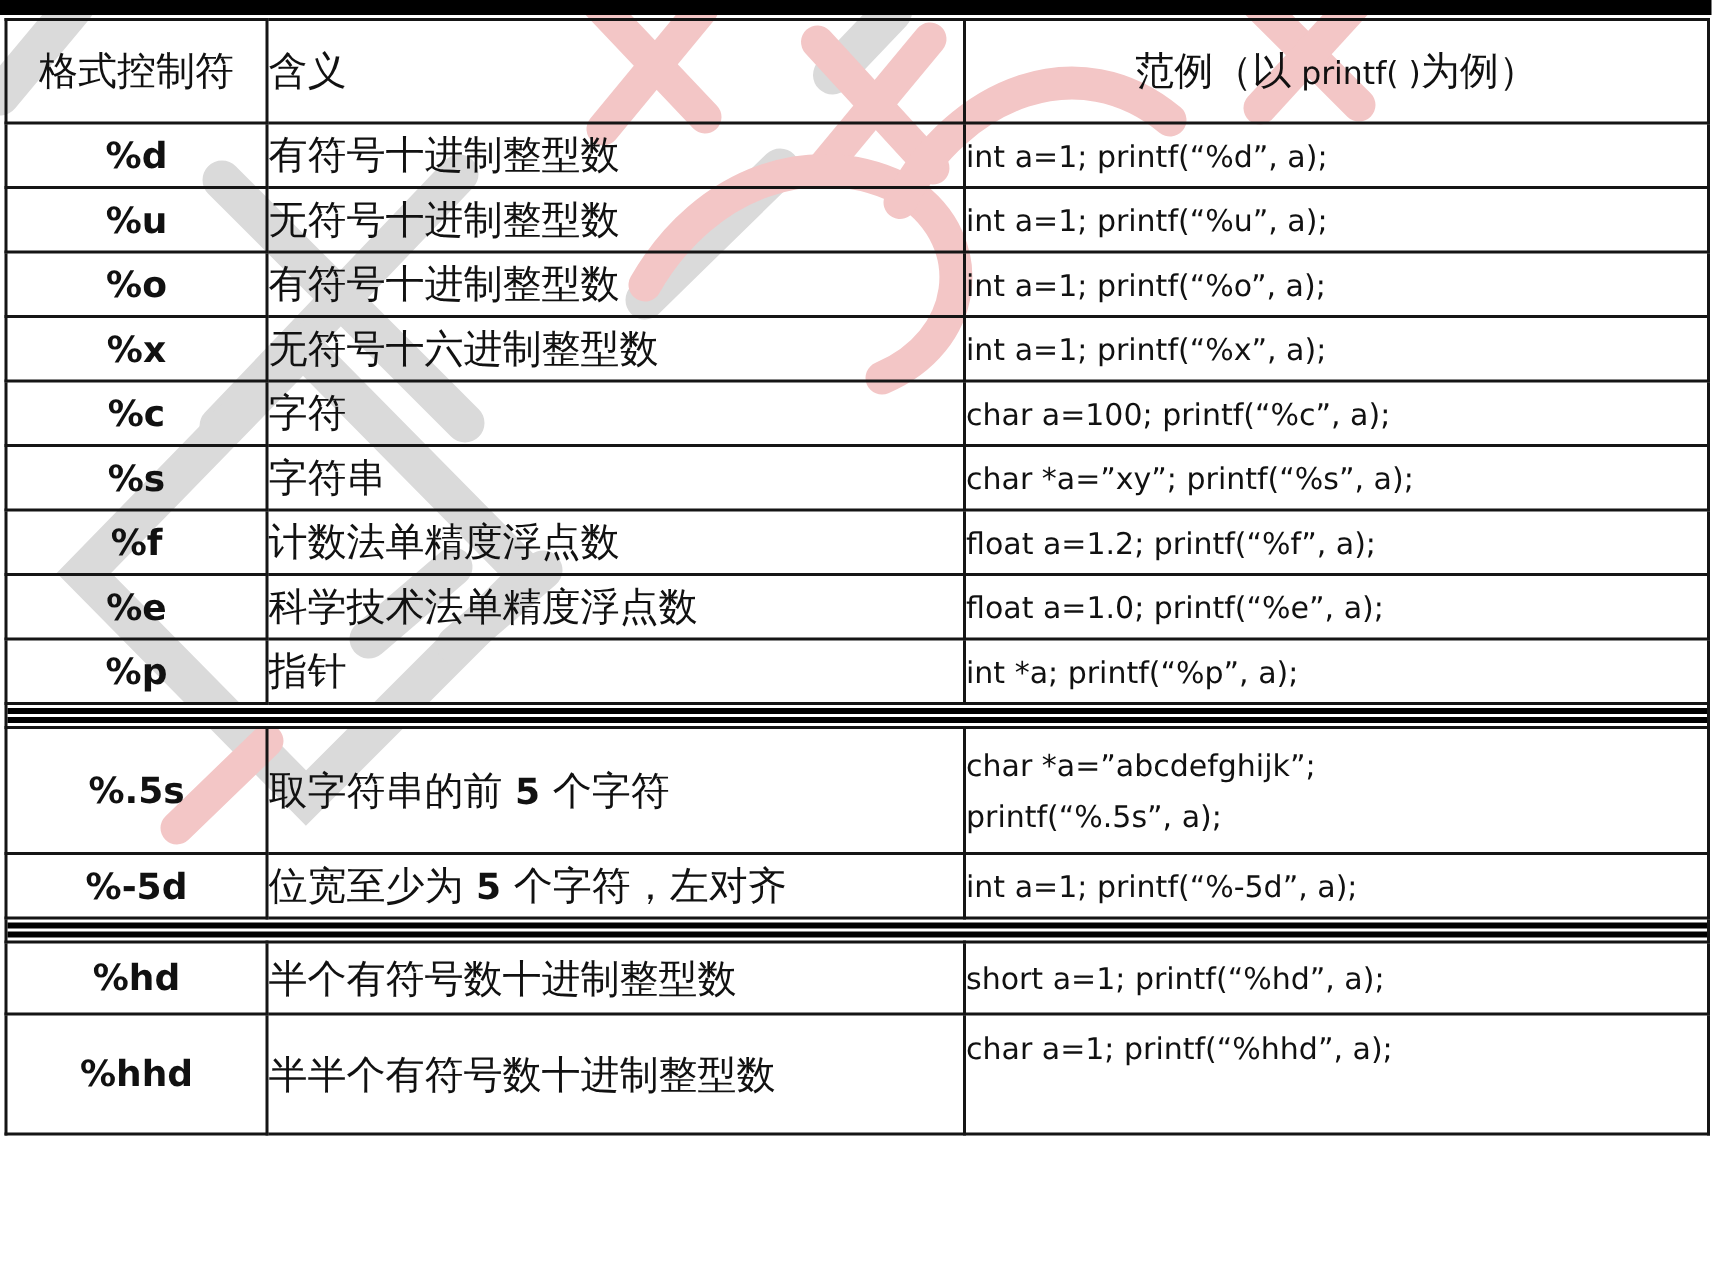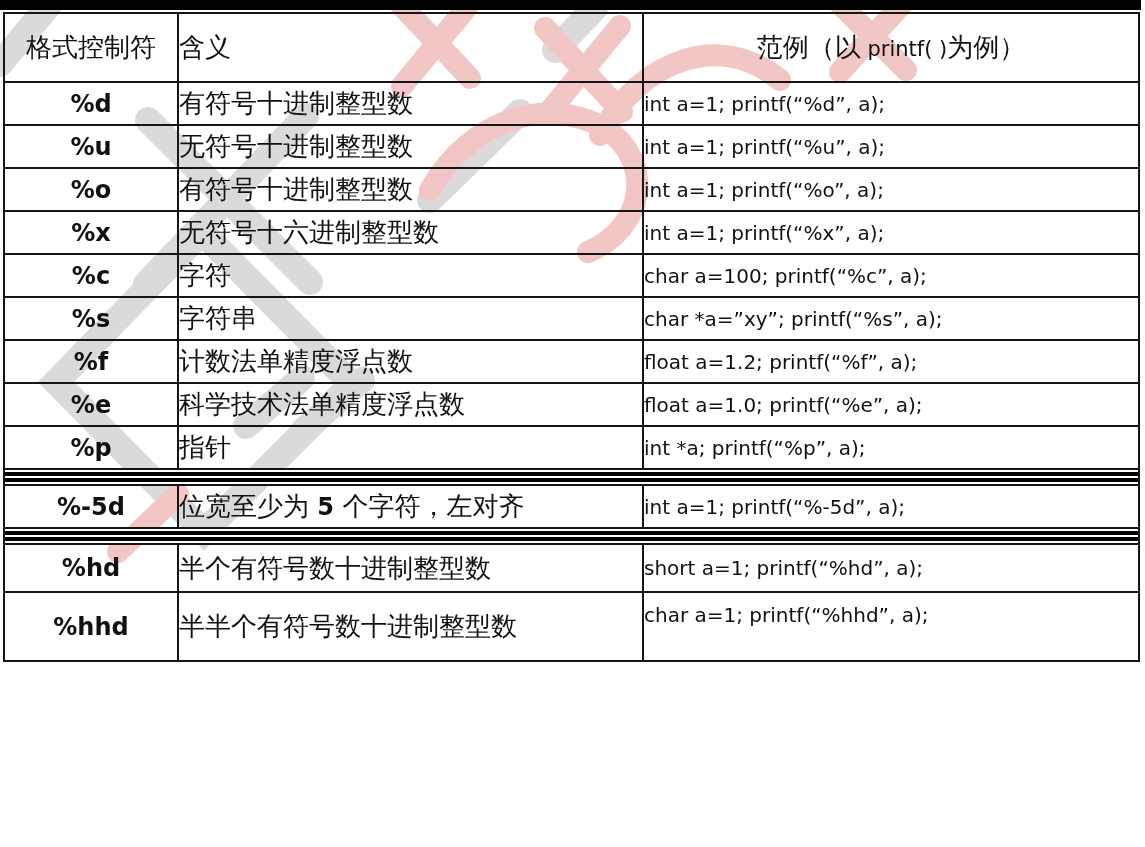--- a/index.html
+++ b/index.html
@@ -186,39 +186,45 @@
           <td class="example">int *a; printf(“%p”, a);</td>
         </tr>
         <tr class="sep-row">
           <td colspan="3" class="sep-cell">
             <div class="sep-wrap">
               <div class="bar"></div>
               <div class="bar"></div>
             </div>
           </td>
         </tr>
+        <tr style="height: 84px;">
+          <td class="spec">%.5s</td>
+          <td class="meaning">取字符串的前<span class="lat"> 5 </span>个字符</td>
+          <td class="example">char *a=”abcdefghijk”;
+printf(“%.5s”, a);</td>
+        </tr>
         <tr>
           <td class="spec">%-5d</td>
           <td class="meaning">位宽至少为<span class="lat"> 5 </span>个字符，左对齐</td>
           <td class="example">int a=1; printf(“%-5d”, a);</td>
         </tr>
         <tr class="sep-row">
           <td colspan="3" class="sep-cell">
             <div class="sep-wrap">
               <div class="bar"></div>
               <div class="bar"></div>
             </div>
           </td>
         </tr>
         <tr style="height: 48px;">
           <td class="spec">%hd</td>
           <td class="meaning">半个有符号数十进制整型数</td>
           <td class="example">short a=1; printf(“%hd”, a);</td>
         </tr>
-        <tr style="height: 69px;">
+        <tr style="height: 80px;">
           <td class="spec">%hhd</td>
           <td class="meaning">半半个有符号数十进制整型数</td>
           <td class="example top">char a=1; printf(“%hhd”, a);</td>
         </tr>
       </tbody>
   </table>
 
 </div>
 
 </body></html>

